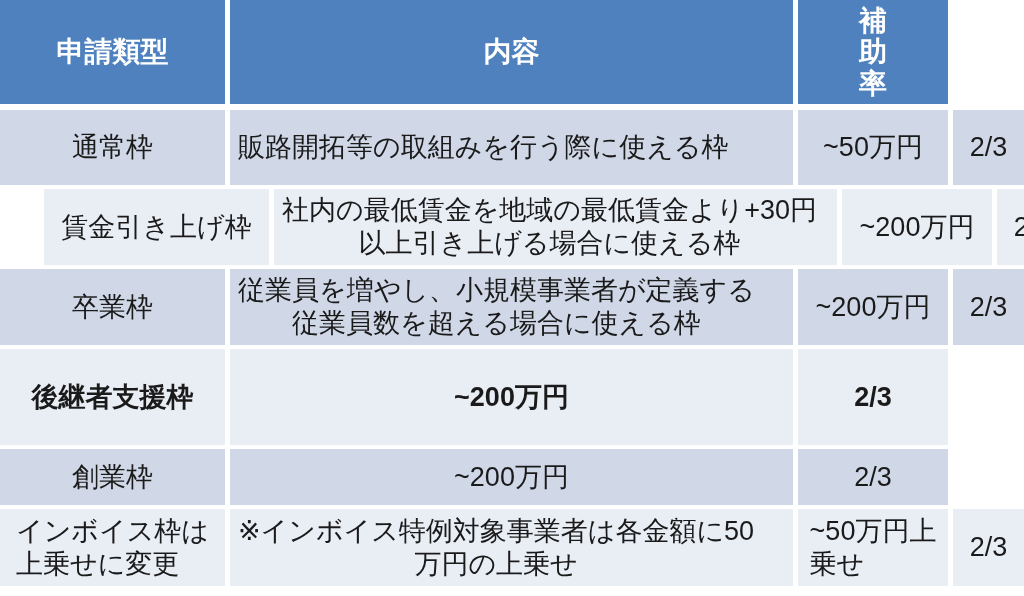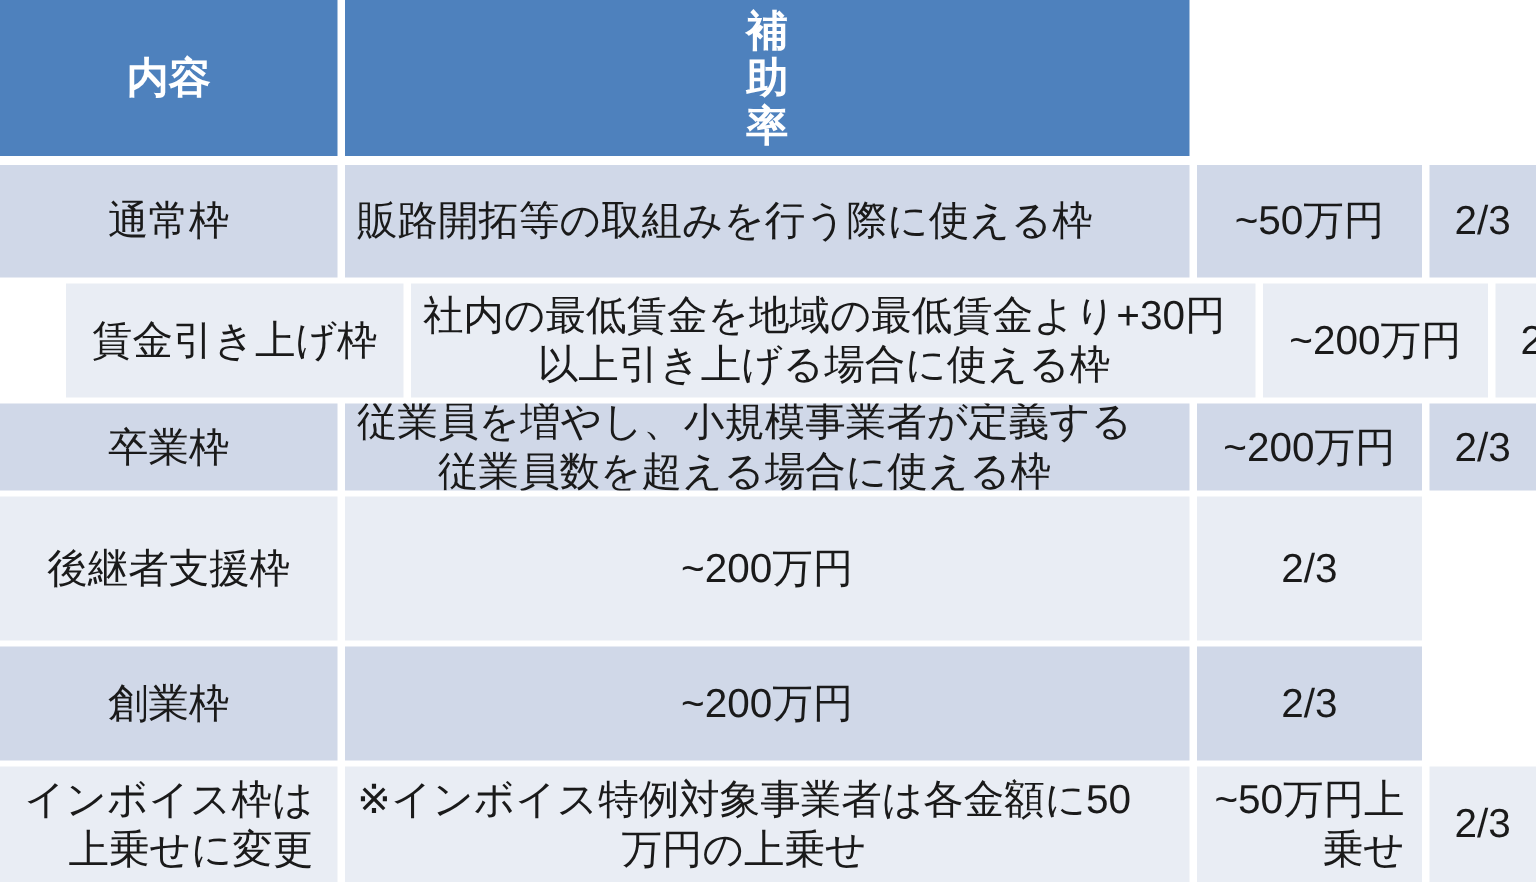--- a/index.html
+++ b/index.html
@@ -16,34 +16,34 @@
   }
   .row {
     display: grid;
     grid-template-columns: 225px 563px 150px 71px;
     column-gap: 5px;
     width: 1024px;
   }
   .row-header { height: 104px; margin-bottom: 6px; }
   .r1 { height: 75px; margin-bottom: 4px; }
   .r2 { height: 76px; margin-bottom: 4px; padding-left: 44px; }
-  .r3 { height: 58px; margin-bottom: 4px; border-radius: 31px; }
-  .r4 { height: 96px; margin-bottom: 4px; }
-  .r5 { height: 76px; margin-bottom: 4px; }
+  .r3 { height: 76px; margin-bottom: 4px; border-radius: 31px; }
+  .r4 { height: 96px; margin-bottom: 4px; font-weight: bold; }
+  .r5 { height: 56px; margin-bottom: 4px; }
   .r6 { height: 77px; margin-bottom: 0; }
 
   .cell {
     display: flex;
     align-items: center;
     justify-content: center;
     font-size: 27px;
     line-height: 1.22;
     color: #1a1a1a;
     white-space: pre-line;
-    text-align: right;
+    text-align: left;
     overflow: hidden;
   }
   .cell-desc {
     justify-content: flex-start;
     text-align: center;
     padding-left: 8px;
     padding-right: 4px;
   }
   .band-dark .cell { background: #d0d8e8; }
   .band-light .cell { background: #e9edf4; }
@@ -64,20 +64,21 @@
     line-height: 1.13;
     text-align: center;
   }
 </style>
 </head>
 <body>
 
 <div class="table">
 
   <div class="row row-header">
+    <div class="cell">申請類型</div>
     <div class="cell">内容</div>
     <div class="cell"><span class="v-stack">補助率</span></div>
   </div>
 
   <div class="row r1 band-dark">
     <div class="cell">通常枠</div>
     <div class="cell cell-desc">販路開拓等の取組みを行う際に使える枠</div>
     <div class="cell">~50万円</div>
     <div class="cell">2/3</div>
   </div>

